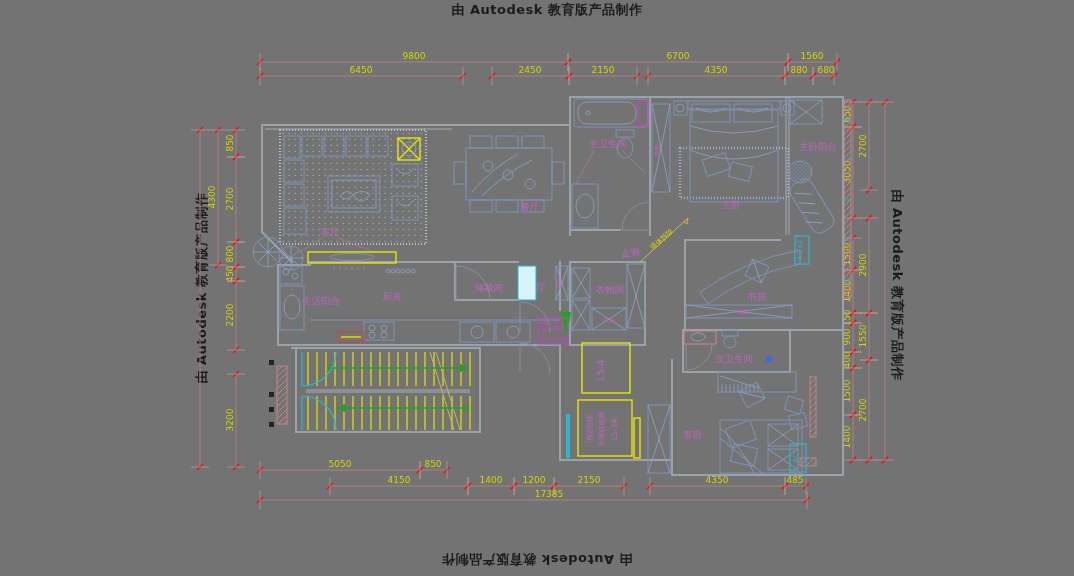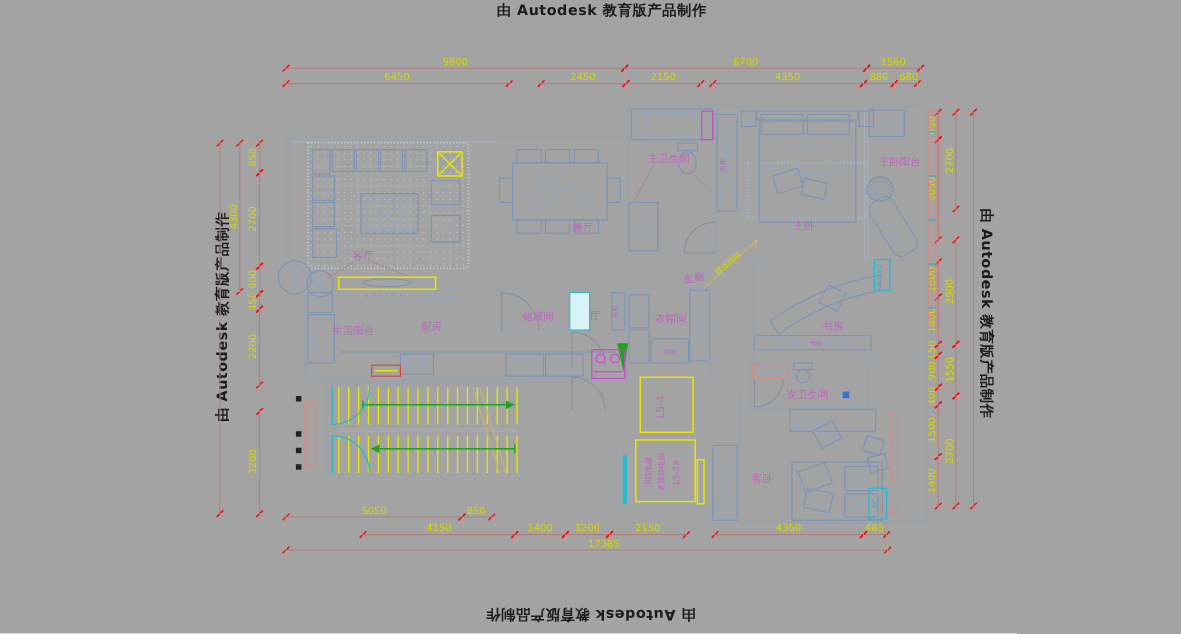--- a/index.html
+++ b/index.html
@@ -1,16 +1,16 @@
 <!DOCTYPE html>
 <html><head>
 <meta charset="utf-8">
 <style>
   html,body{margin:0;padding:0;background:#fff;}
-  #stage{position:relative;width:1074px;height:576px;background:#a3a3a3;overflow:hidden;
+  #stage{position:relative;width:1074px;height:576px;background:#737373;overflow:hidden;
          font-family:"DejaVu Sans","Liberation Sans",sans-serif;}
   svg{display:block}
   .wm{font-size:13px;font-weight:bold;fill:#1b1b1b;letter-spacing:.5px}
   .dline{stroke:#b28080;stroke-width:1;fill:none}
   .tick{stroke:#ee1111;stroke-width:1.4}
   .ext{stroke:#c49a9a;stroke-width:.7}
   .dimtext{font-size:9px;fill:#d6d600;text-anchor:middle}
   .rlabel{font-size:9.5px;fill:#bd65bd;text-anchor:middle}
   .tinylabel{font-size:6px;fill:#bd65bd;text-anchor:middle}
   .cyantext{font-size:7px;fill:#2ab8cf;text-anchor:middle}

